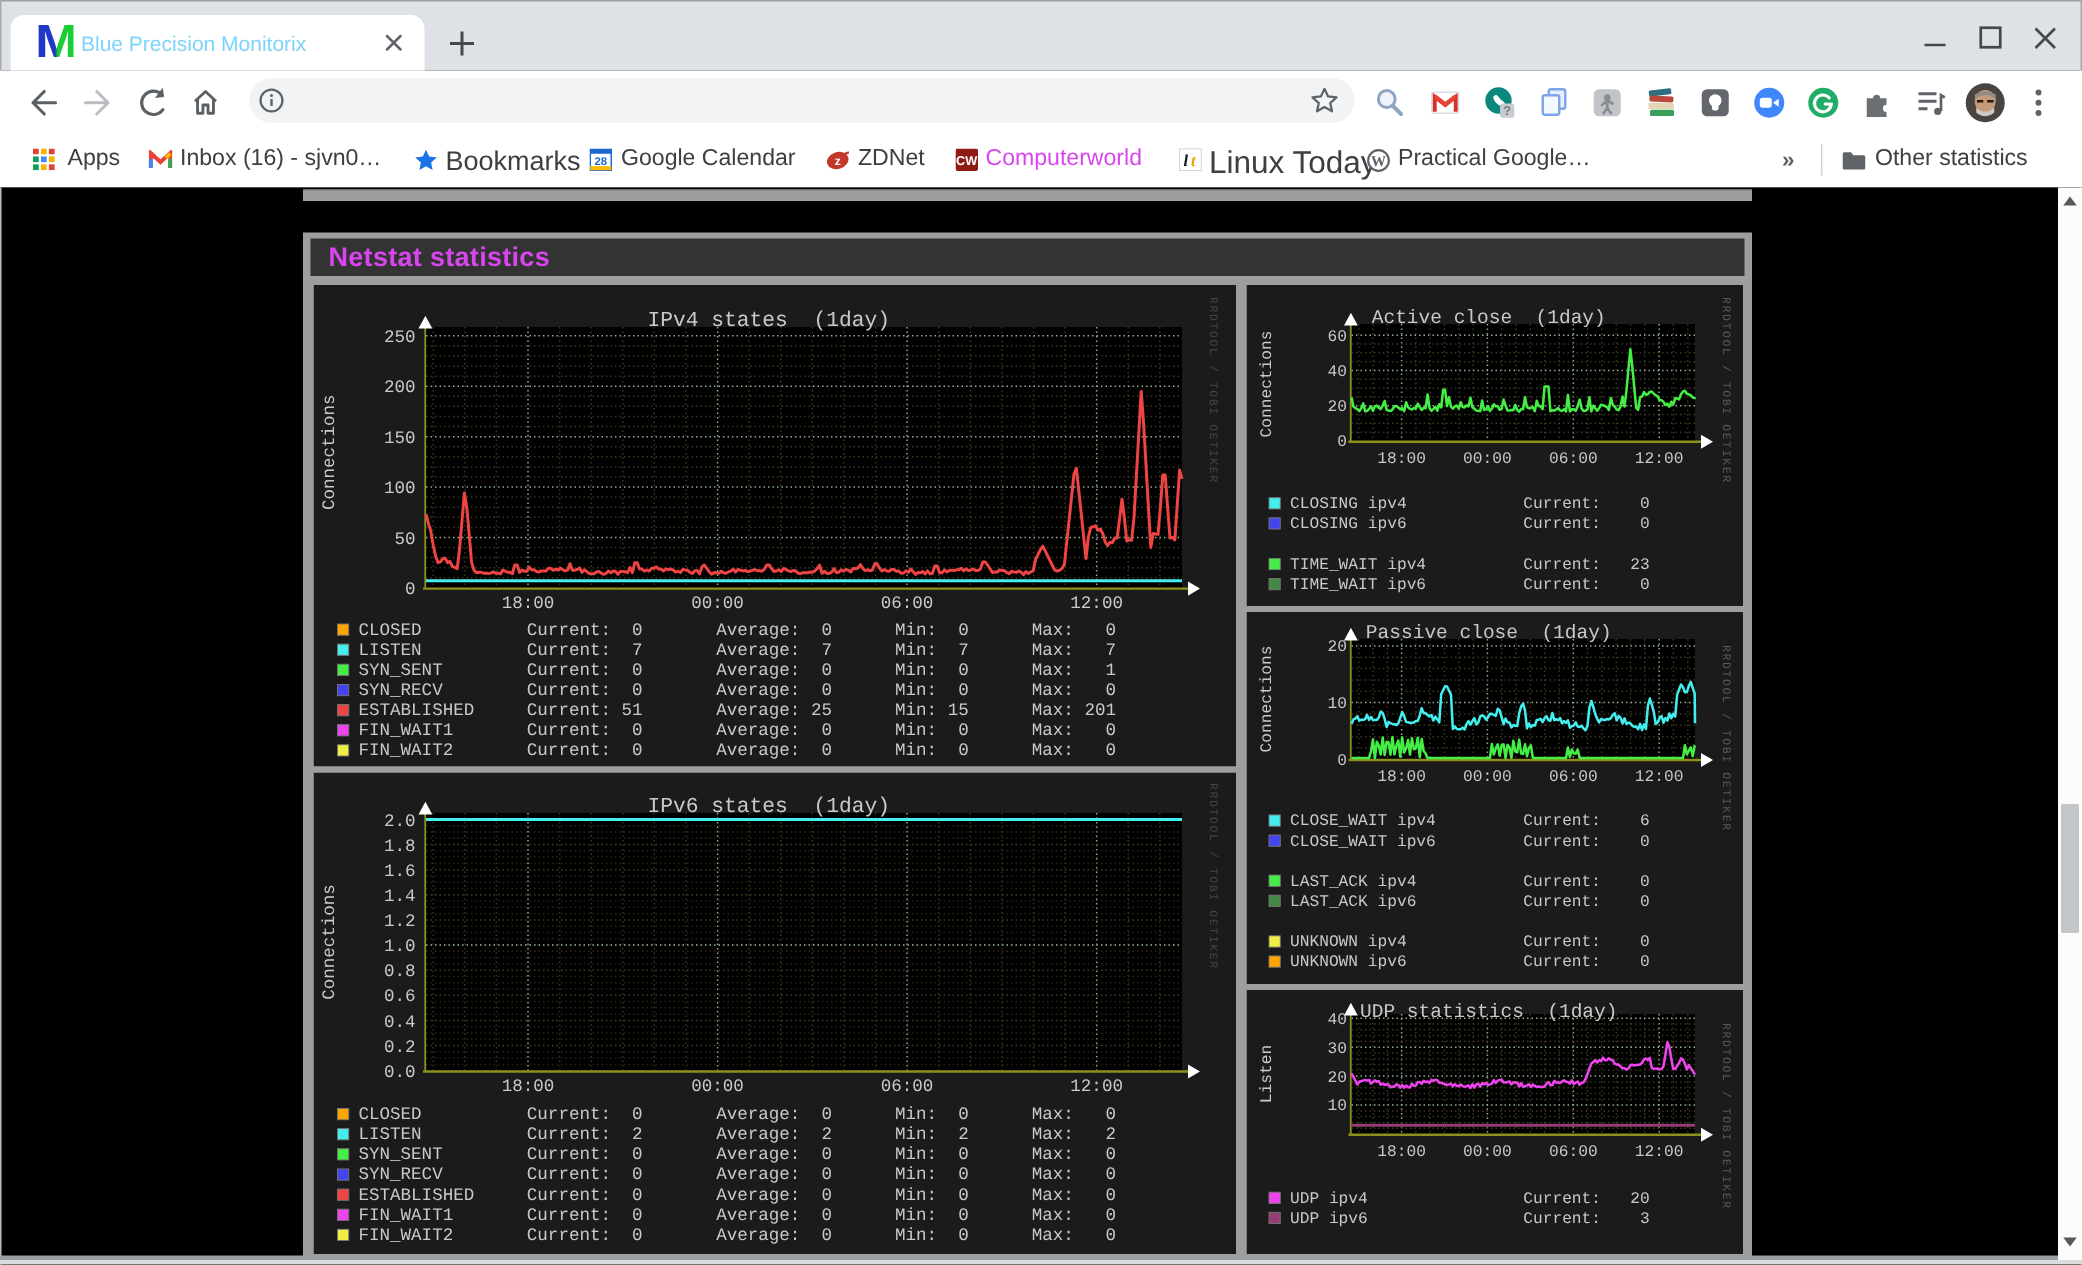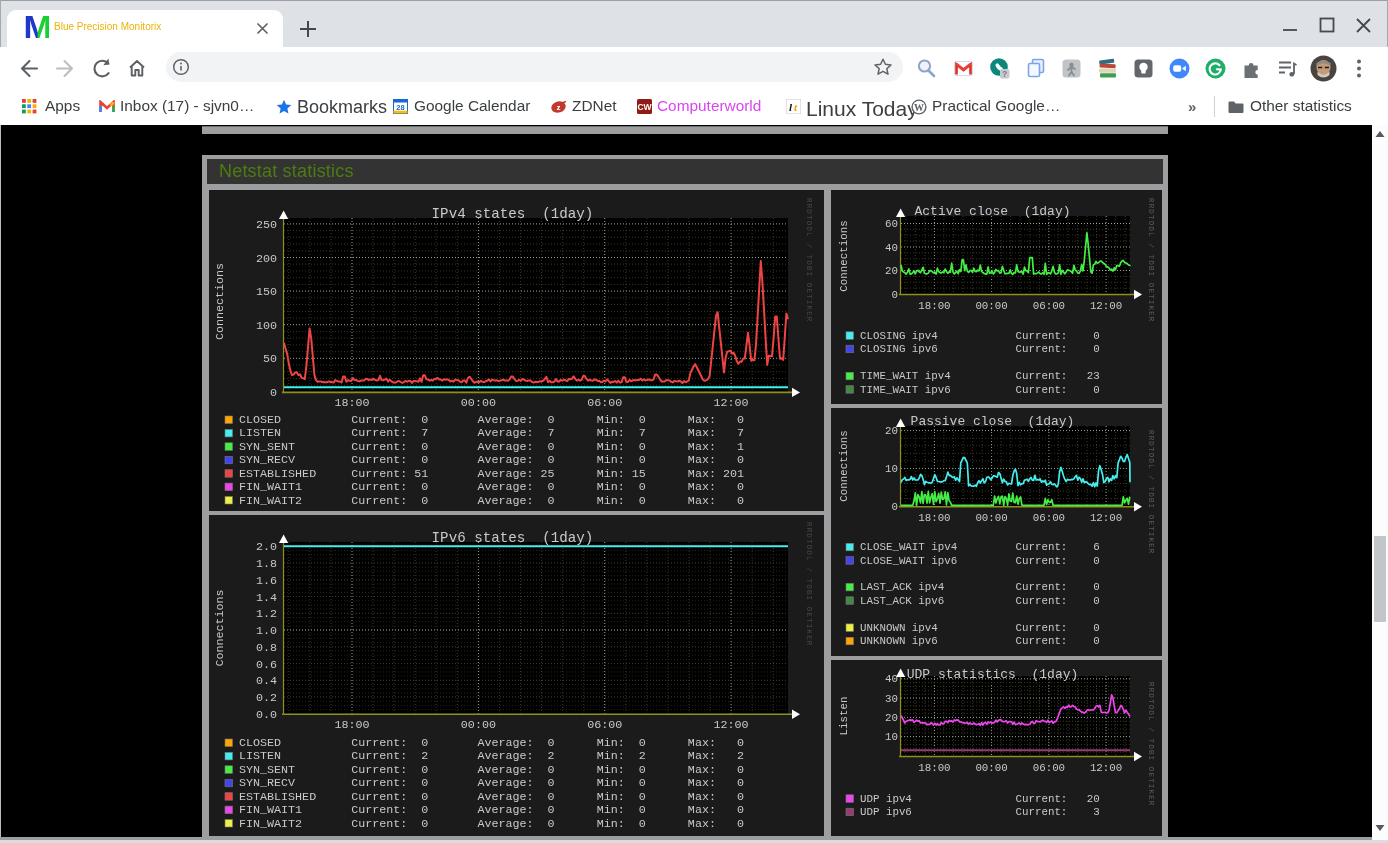--- a/index.html
+++ b/index.html
@@ -13,21 +13,21 @@
 <div class="abs" style="left:7px;top:10px;width:276px;height:37px;background:#fff;border-radius:9px 9px 0 0"></div>
 <svg class="abs" style="left:24px;top:12px" width="25" height="28" viewBox="0 0 25 28">
 <defs>
         <linearGradient id="mg" x1="0" y1="0" x2="1" y2="0">
 <stop offset="0.47" stop-color="#2038c8"></stop>
           <stop offset="0.53" stop-color="#19cf35"></stop>
         </linearGradient>
       </defs>
 <text x="-0.5" y="26" font-family="Liberation Sans" font-weight="bold" font-size="31" fill="url(#mg)" transform="scale(1.1,1)">M</text>
     </svg>
-<div class="abs" style="left:54px;top:21px;font-size:10px;color:#eab308">Blue Precision Monitorix</div>
+<div class="abs" style="left:54px;top:21px;font-size:14px;color:#7dd3fc">Blue Precision Monitorix</div>
 <svg class="abs" style="left:255px;top:21px" width="15" height="15" viewBox="0 0 15 15">
 <path d="M3 3 L12 12 M12 3 L3 12" stroke="#5f6368" stroke-width="1.7" stroke-linecap="round"></path>
     </svg>
 <svg class="abs" style="left:296px;top:17px" width="24" height="24" viewBox="0 0 24 24">
 <path d="M12 4 V20 M4 12 H20" stroke="#45494d" stroke-width="2"></path>
     </svg>
 
 <svg class="abs" style="left:1276px;top:11px" width="104" height="28" viewBox="0 0 104 28">
 <path d="M7 19 H21" stroke="#45494d" stroke-width="1.8"></path>
 <rect x="44.5" y="7.5" width="13" height="13" fill="none" stroke="#45494d" stroke-width="1.8"></rect>
@@ -142,21 +142,21 @@
       <rect x="10.6" y="10.6" width="3.8" height="3.8" fill="#db4437"></rect>
     </svg>
 <div class="abs" style="left:45px;top:96.5px;font-size:15.4px;color:#3c4043;white-space:nowrap">Apps</div>
 <svg class="abs" style="left:99px;top:100px" width="16" height="13" viewBox="0 0 16 13">
       <path d="M1.5 12 V2 L8 8 L14.5 2 V12" fill="none" stroke="#ea4335" stroke-width="2.6"></path>
       <path d="M1.5 12 V6" stroke="#4285f4" stroke-width="2.6"></path>
       <path d="M14.5 12 V6" stroke="#34a853" stroke-width="2.6"></path>
       <path d="M1.5 2.5 L4.5 5.2" stroke="#ea4335" stroke-width="2.6"></path>
       <path d="M14.5 2.5 L11.5 5.2" stroke="#fbbc04" stroke-width="2.6"></path>
     </svg>
-<div class="abs" style="left:120px;top:96.5px;font-size:15.4px;color:#3c4043;white-space:nowrap">Inbox (17) - sjvn0…</div>
+<div class="abs" style="left:120px;top:96.5px;font-size:15.4px;color:#3c4043;white-space:nowrap">Inbox (16) - sjvn0…</div>
 <svg class="abs" style="left:276px;top:99px" width="16" height="16" viewBox="0 0 16 16">
       <path d="M8 0.8 L10.1 5.4 L15.2 6 L11.4 9.4 L12.4 14.4 L8 11.9 L3.6 14.4 L4.6 9.4 L0.8 6 L5.9 5.4 Z" fill="#1a73e8"></path>
     </svg>
 <div class="abs" style="left:297px;top:96.5px;font-size:18px;color:#3c4043;white-space:nowrap">Bookmarks</div>
 <svg class="abs" style="left:393px;top:99px" width="15" height="15" viewBox="0 0 15 15">
       <rect x="0.5" y="0.5" width="14" height="14" fill="#fff" stroke="#1967d2" stroke-width="1"></rect>
       <rect x="0.5" y="0.5" width="14" height="3" fill="#1967d2"></rect>
       <rect x="0.5" y="11.7" width="14" height="2.8" fill="#fbbc04"></rect>
       <text x="7.5" y="10.8" font-size="7.5" font-family="Liberation Sans" font-weight="bold" fill="#1967d2" text-anchor="middle">28</text>
     </svg>
@@ -191,21 +191,21 @@
     </svg>
 <div class="abs" style="left:1250px;top:96.5px;font-size:15.4px;color:#3c4043;white-space:nowrap">Other statistics</div>
 
 <div class="abs" style="left:0;top:125px;width:1388px;height:718px;background:#000"></div>
 
 <div class="abs" style="left:202px;top:126px;width:966px;height:8px;background:#9c9ea0"></div>
 <div class="abs" style="left:202px;top:126px;width:966px;height:1px;background:#707173"></div>
 
 <div class="abs" style="left:202px;top:155px;width:966px;height:685px;background:#9c9ea0"></div>
 <div class="abs" style="left:207px;top:159px;width:956px;height:25px;background:#333333"></div>
-<div class="abs" style="left:219px;top:161px;font-size:18px;font-weight:normal;color:#4d7c0f;letter-spacing:0.2px">Netstat statistics</div>
+<div class="abs" style="left:219px;top:161px;font-size:18px;font-weight:bold;color:#d946ef;letter-spacing:0.2px">Netstat statistics</div>
 <svg class="abs" style="left:209px;top:190px" width="615" height="321" viewBox="0 0 615 321">
 <rect x="0.0" y="0.0" width="615.0" height="321.0" fill="#1b1b1b"></rect>
 <rect x="75.0" y="28.0" width="504.0" height="173.9" fill="#000000"></rect>
 <line x1="79.8" y1="28.0" x2="79.8" y2="201.9" stroke="#39391f" stroke-width="1" stroke-dasharray="1 2"></line>
 <line x1="100.9" y1="28.0" x2="100.9" y2="201.9" stroke="#39391f" stroke-width="1" stroke-dasharray="1 2"></line>
 <line x1="121.9" y1="28.0" x2="121.9" y2="201.9" stroke="#39391f" stroke-width="1" stroke-dasharray="1 2"></line>
 <line x1="143.0" y1="28.0" x2="143.0" y2="201.9" stroke="#8fae8f" stroke-width="1" stroke-dasharray="1 2"></line>
 <line x1="164.1" y1="28.0" x2="164.1" y2="201.9" stroke="#39391f" stroke-width="1" stroke-dasharray="1 2"></line>
 <line x1="185.1" y1="28.0" x2="185.1" y2="201.9" stroke="#39391f" stroke-width="1" stroke-dasharray="1 2"></line>
 <line x1="206.2" y1="28.0" x2="206.2" y2="201.9" stroke="#39391f" stroke-width="1" stroke-dasharray="1 2"></line>

